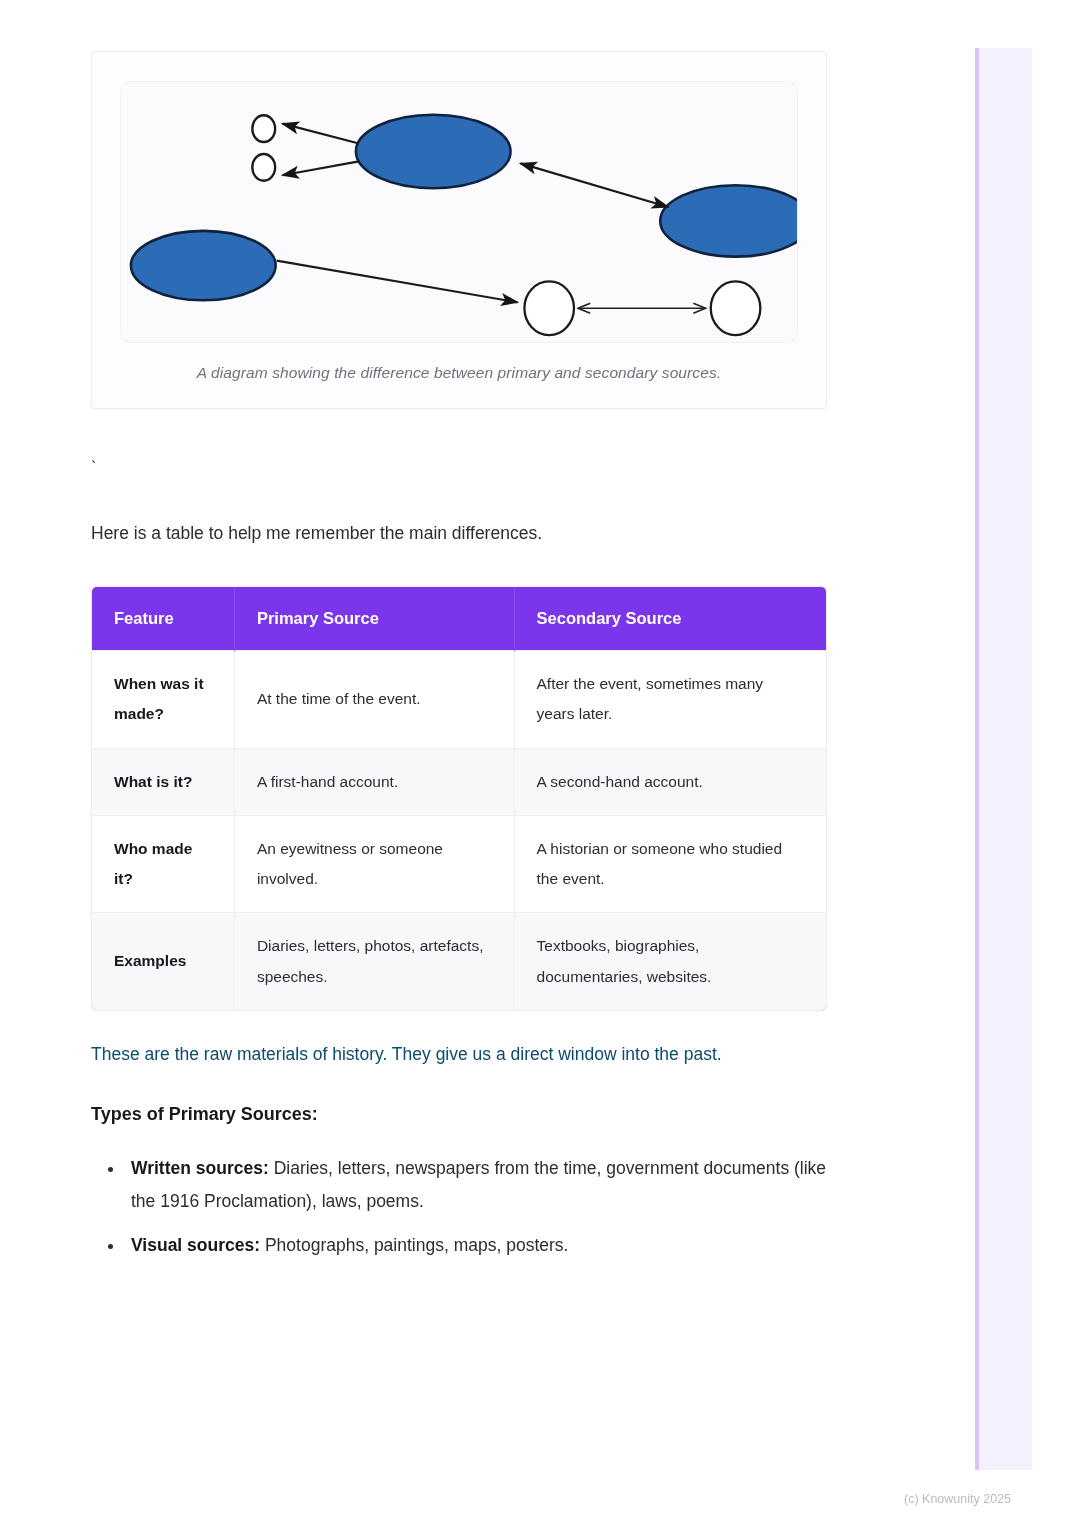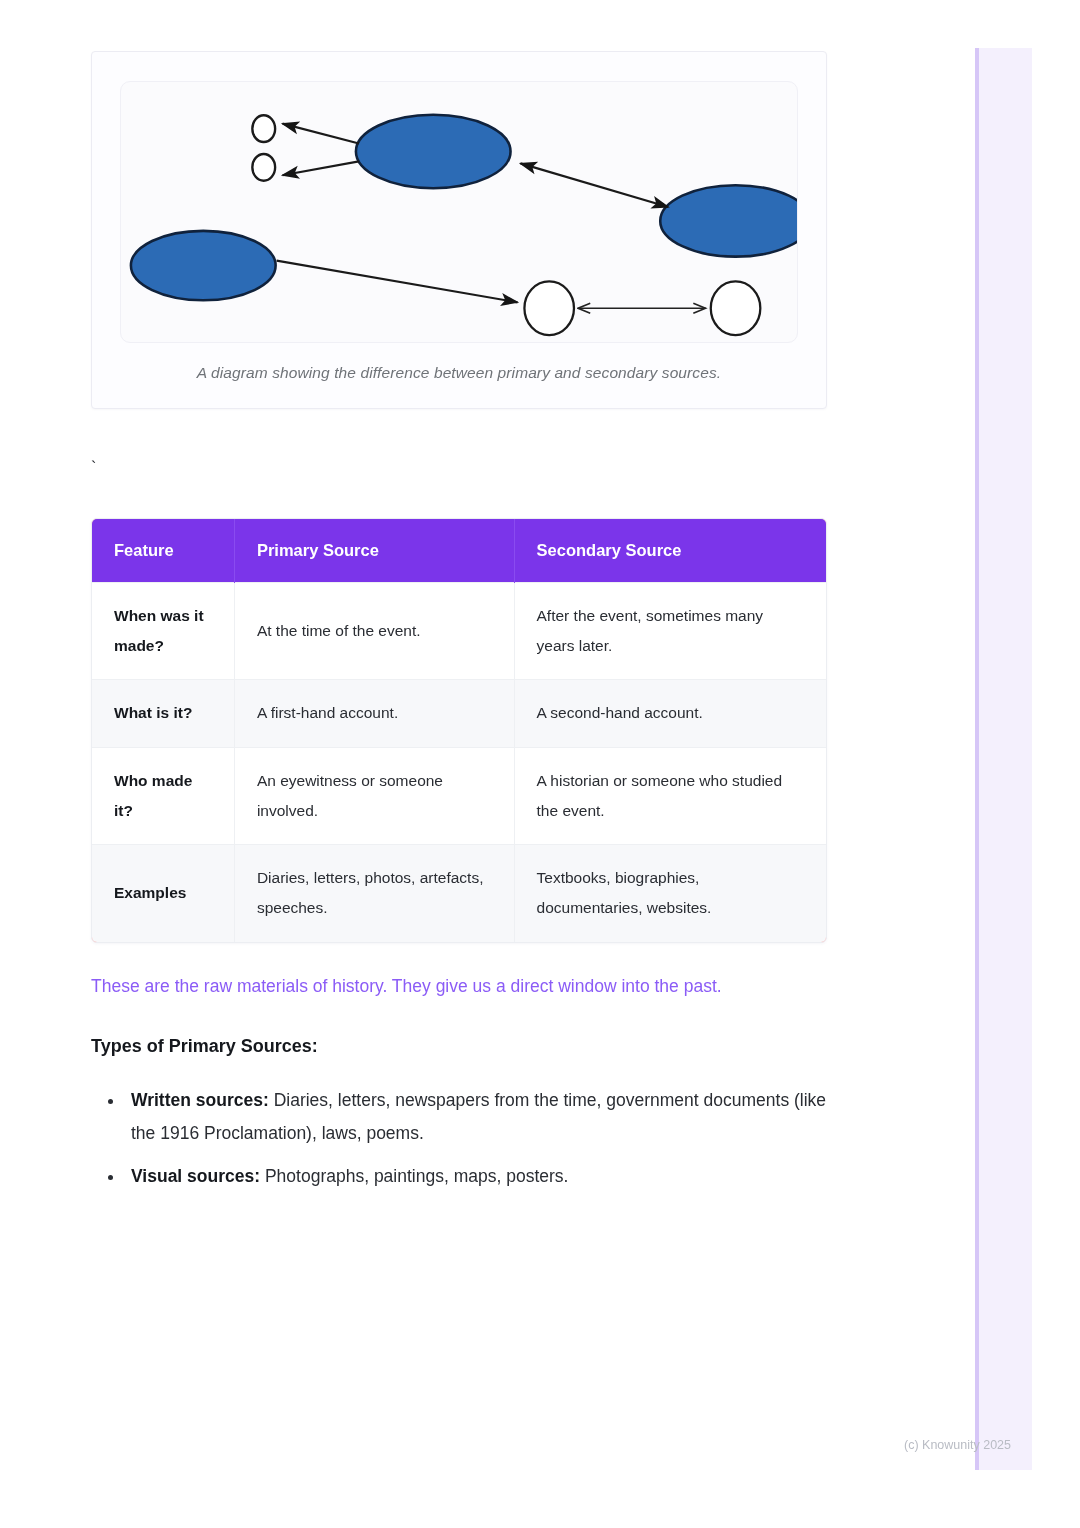--- a/index.html
+++ b/index.html
@@ -136,21 +136,21 @@
     font-weight: bold;
     color: #9b8ce4;
     letter-spacing: .1px;
   }
 
   p.body-para {
     margin: 26px 0 0 0;
     font-size: 17.5px;
     line-height: 1.95;
     text-align: justify;
-    color: #8b5cf6;
+    color: #0c4a6e;
   }
 
   p.lead-bold {
     margin: 30px 0 0 0;
     font-size: 18px;
     font-weight: bold;
     color: #15181d;
     line-height: 1.5;
   }
 
@@ -165,21 +165,21 @@
     color: #2a2d33;
     margin-bottom: 11px;
     padding-left: 6px;
   }
   ul.src-list li b { color: #15181d; }
 
   
   #watermark {
     position: absolute;
     left: 904px;
-    top: 1438px;
+    top: 1492px;
     font-size: 12.5px;
     color: #b9bcc4;
     white-space: nowrap;
   }
 </style>
 </head>
 <body>
 
 <div id="right-strip"></div>
 <div id="right-strip-accent"></div>
@@ -225,20 +225,21 @@
         <line x1="157" y1="180" x2="400" y2="222" stroke="#1a1a1a" stroke-width="2.2" marker-end="url(#ahFat)"></line>
 
         <line x1="462" y1="228" x2="590" y2="228" stroke="#222" stroke-width="1.5" marker-start="url(#ahThinStart)" marker-end="url(#ahThin)"></line>
       </svg>
     </div>
     <div class="figure-caption">A diagram showing the difference between primary and secondary sources.</div>
   </div>
 
   <div class="backtick">`</div>
 
+  <div class="intro">Here is a table to help me remember the main differences.</div>
 
   <div class="table-wrap">
     <table class="cmp">
       <colgroup>
           <col class="c1">
           <col class="c2">
           <col class="c3">
         </colgroup>
       <thead>
         <tr>

